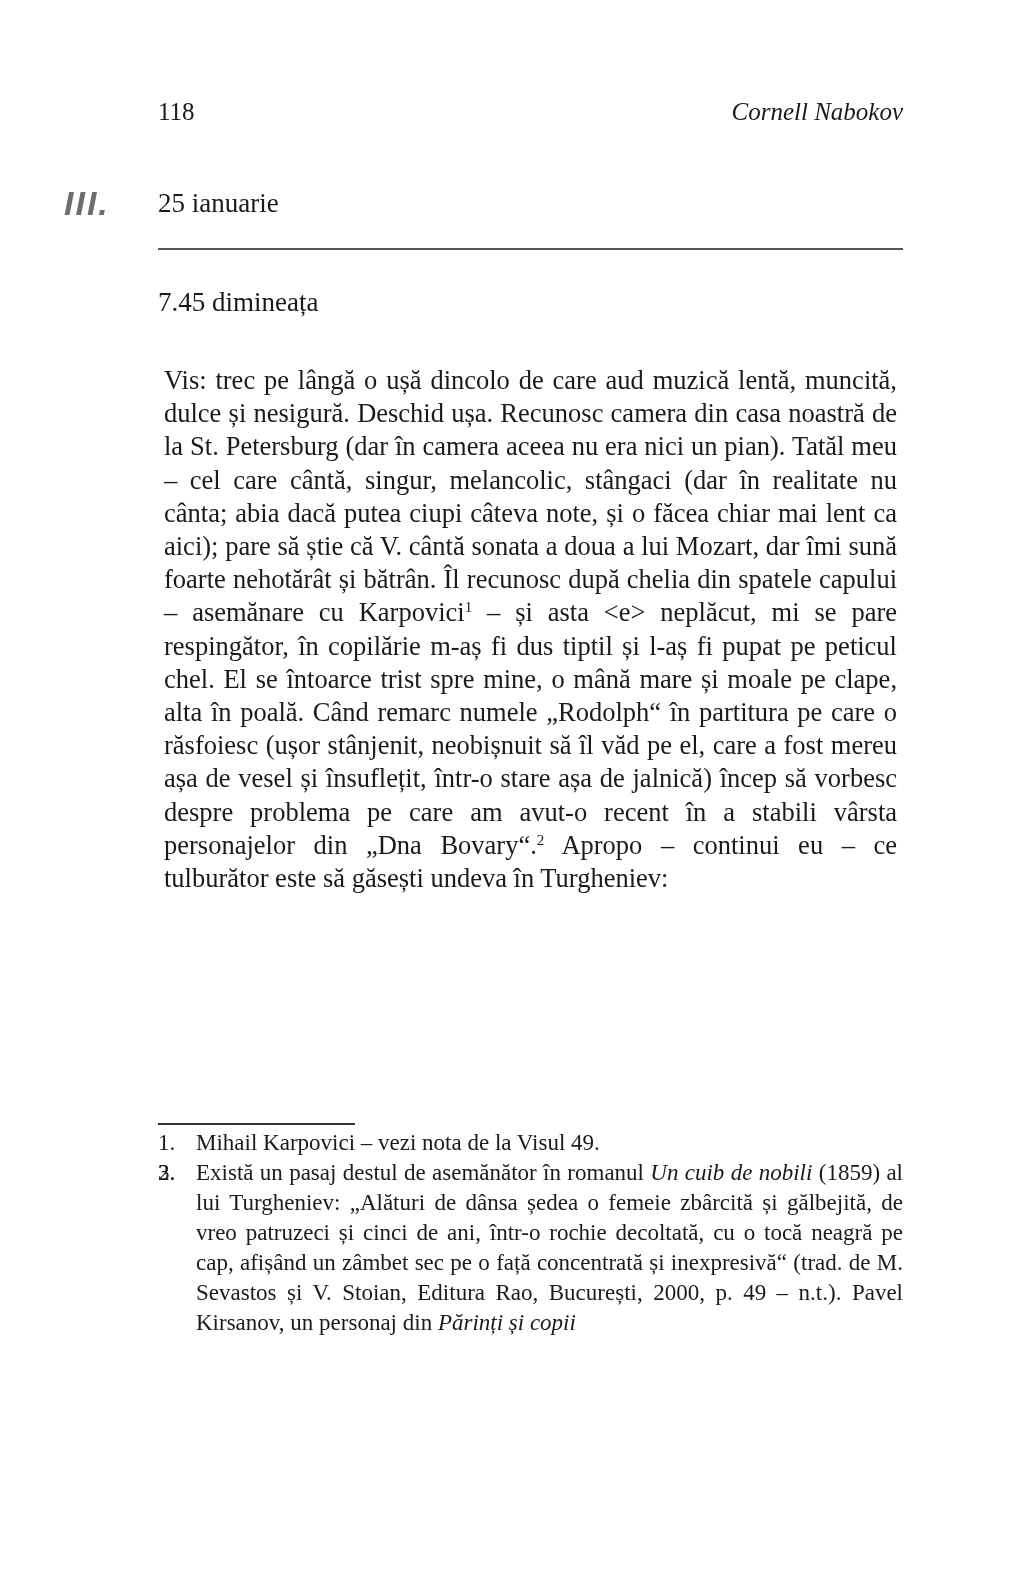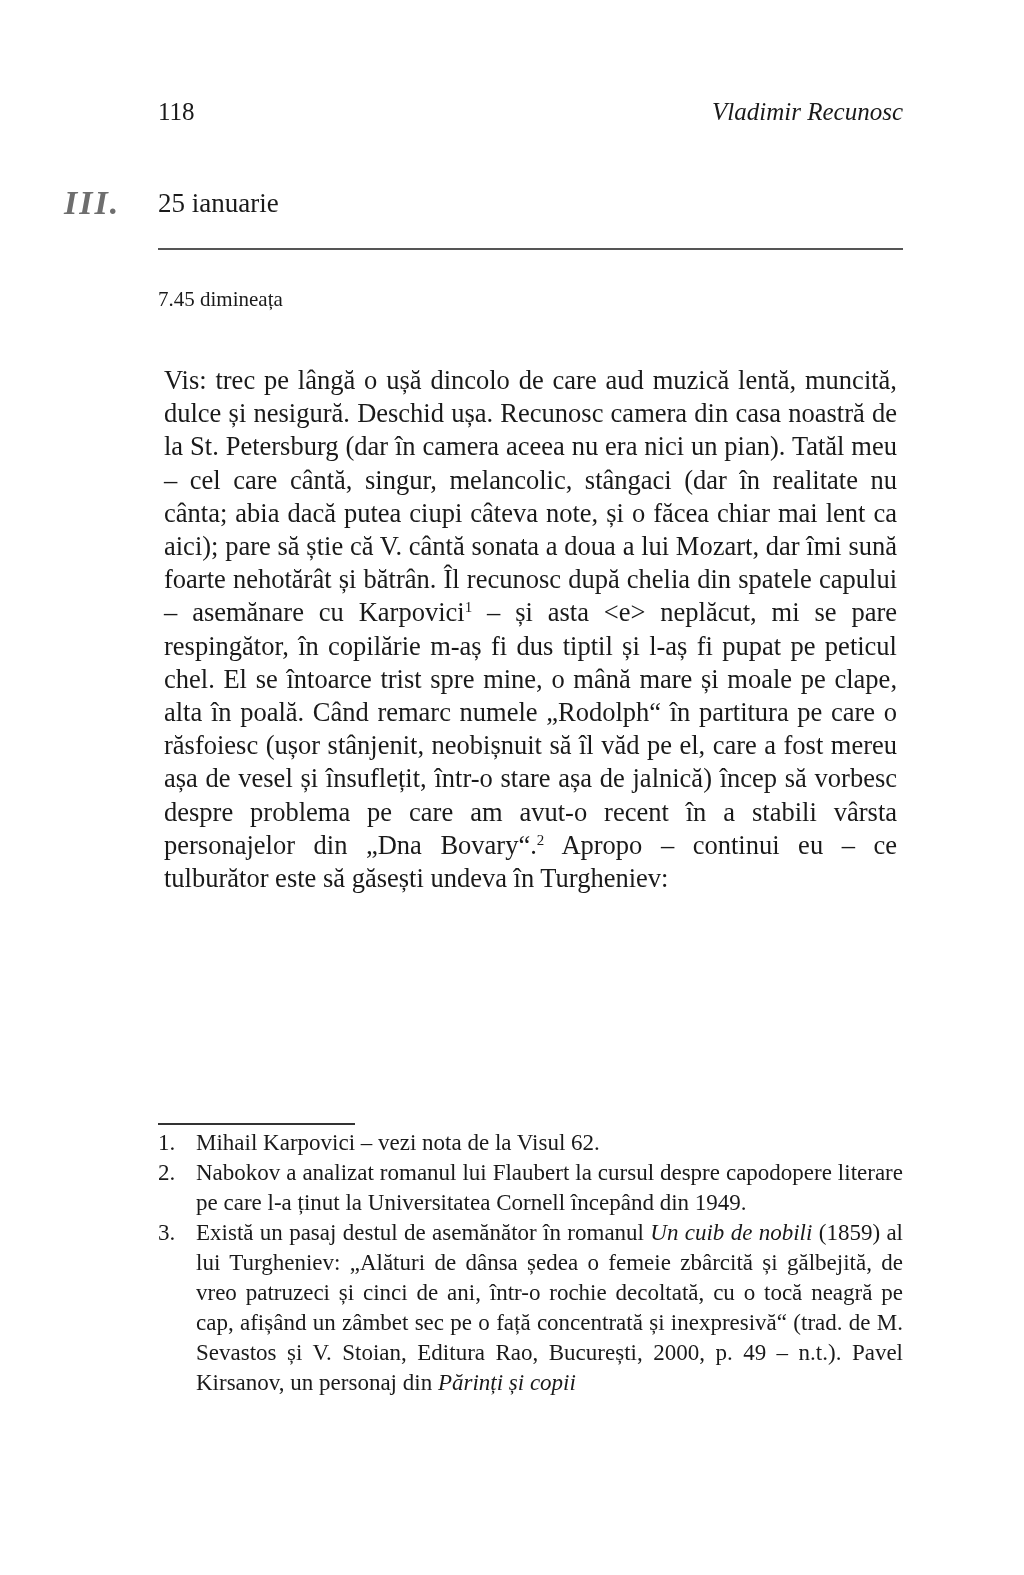--- a/index.html
+++ b/index.html
@@ -3,58 +3,58 @@
 <meta charset="utf-8">
 <style>
   html, body { margin: 0; padding: 0; background: #ffffff; }
   body { width: 1024px; height: 1575px; position: relative; overflow: hidden;
          font-family: "DejaVu Serif", "Liberation Serif", serif; color: #1a1a1a; }
   .page { position: absolute; left: 0; top: 4px; width: 868px; height: 1575px; }
   .running-head { position: absolute; top: 94px; left: 158px; width: 745px; height: 34px;
                   font-family: "Liberation Serif", serif; font-size: 25px; }
   .page-number { position: absolute; left: 0; top: 0; }
   .author { position: absolute; right: 0; top: 0; font-style: italic; }
-  .margin-mark { position: absolute; left: 64px; top: 180px; font-family: Liberation Serif, serif;
+  .margin-mark { position: absolute; left: 64px; top: 180px; font-family: Liberation Sans, sans-serif;
                  font-style: italic; font-weight: bold; font-size: 34px; color: #6e6e6e; letter-spacing: 2px; }
   .entry-date { position: absolute; top: 184px; left: 158px; width: 745px; text-align: left;
                 font-family: "Liberation Serif", serif; font-size: 27px; }
   .heading-rule { position: absolute; top: 244px; left: 158px; width: 745px; height: 0;
                   border-top: 2px solid #555; }
-  .entry-time { position: absolute; top: 283px; left: 158px; font-family: "Liberation Serif", serif; font-size: 21px; }
+  .entry-time { position: absolute; top: 283px; left: 158px; font-family: "Liberation Serif", serif; font-size: 27px; }
   .body-text { position: absolute; top: 354px; left: 158px; width: 745px;
                font-family: "Liberation Serif", serif; font-size: 26.5px; line-height: 33.2px;
                text-align: justify; }
   .body-text p { margin: 6px; }
   .body-text p.indent { text-indent: 42px; }
   sup { font-size: 15px; line-height: 0; vertical-align: 9px; }
   .footnote-rule { position: absolute; top: 1119px; left: 158px; width: 197px; border-top: 2px solid #333; }
   .footnotes { position: absolute; top: 1124px; left: 158px; width: 745px;
                font-family: "Liberation Serif", serif; font-size: 23px; line-height: 30px; }
   .footnote { position: relative; padding-left: 38px; text-align: justify; margin: 0; }
   .fn-num { position: absolute; left: 0; top: 0; }
   .footnote i { font-style: italic; }
 </style>
 </head>
 <body>
 
 <div class="page">
   <div class="running-head">
     <span class="page-number">118</span>
-    <span class="author">Vladimir Recunosc</span>
+    <span class="author">Cornell Nabokov</span>
   </div>
 
   <div class="margin-mark">III.</div>
 
   <div class="entry-date">25 ianuarie</div>
   <div class="heading-rule"></div>
   <div class="entry-time">7.45 dimineața</div>
 
   <div class="body-text" id="body-text">
       <p><span>Vis: trec pe lângă o ușă dincolo de care aud muzică lentă, muncită, dulce și nesigură. Deschid ușa. Recunosc camera din casa noastră de la St. Petersburg (dar în camera aceea nu era nici un pian). Tatăl meu – cel care cântă, singur, melancolic, stângaci (dar în realitate nu cânta; abia dacă putea ciupi câteva note, și o făcea chiar mai lent ca aici); pare să știe că V. cântă sonata a doua a lui Mozart, dar îmi sună foarte nehotărât și bătrân. Îl recunosc după chelia din spatele capului – asemănare cu Karpovici</span><sup>1</sup><span> – și asta &lt;e&gt; neplăcut, mi se pare respingător, în copilărie m-aș fi dus tiptil și l-aș fi pupat pe peticul chel. El se întoarce trist spre mine, o mână mare și moale pe clape, alta în poală. Când remarc numele „Rodolph“ în partitura pe care o răsfoiesc (ușor stânjenit, neobișnuit să îl văd pe el, care a fost mereu așa de vesel și însuflețit, într-o stare așa de jalnică) încep să vorbesc despre problema pe care am avut-o recent în a stabili vârsta personajelor din „Dna Bovary“.</span><sup>2</sup><span> Apropo – continui eu – ce tulburător este să găsești undeva în Turgheniev:</span></p>
     </div>
 
   <div class="footnote-rule"></div>
   <div class="footnotes" id="footnotes">
-      <p class="footnote"><span class="fn-num">1.</span><span>Mihail Karpovici – vezi nota de la Visul 62.</span></p>
-      <p class="footnote"><span class="fn-num">2.</span><span>Nabokov a analizat romanul lui Flaubert la cursul despre capodopere literare pe care l-a ținut la Universitatea Cornell începând din 1949.</span></p>
+      <p class="footnote"><span class="fn-num">1.</span><span>Mihail Karpovici – vezi nota de la Visul 49.</span></p>
+      <p class="footnote"><span class="fn-num">2.</span></p>
       <p class="footnote"><span class="fn-num">3.</span><span>Există un pasaj destul de asemănător în romanul </span><i>Un cuib de nobili</i><span> (1859) al lui Turgheniev: „Alături de dânsa ședea o femeie zbârcită și gălbejită, de vreo patruzeci și cinci de ani, într-o rochie decoltată, cu o tocă neagră pe cap, afișând un zâmbet sec pe o față concentrată și inexpresivă“ (trad. de M. Sevastos și V. Stoian, Editura Rao, București, 2000, p. 49 – n.t.). Pavel Kirsanov, un personaj din </span><i>Părinți și copii</i></p>
     </div>
 </div>
 
 </body></html>

